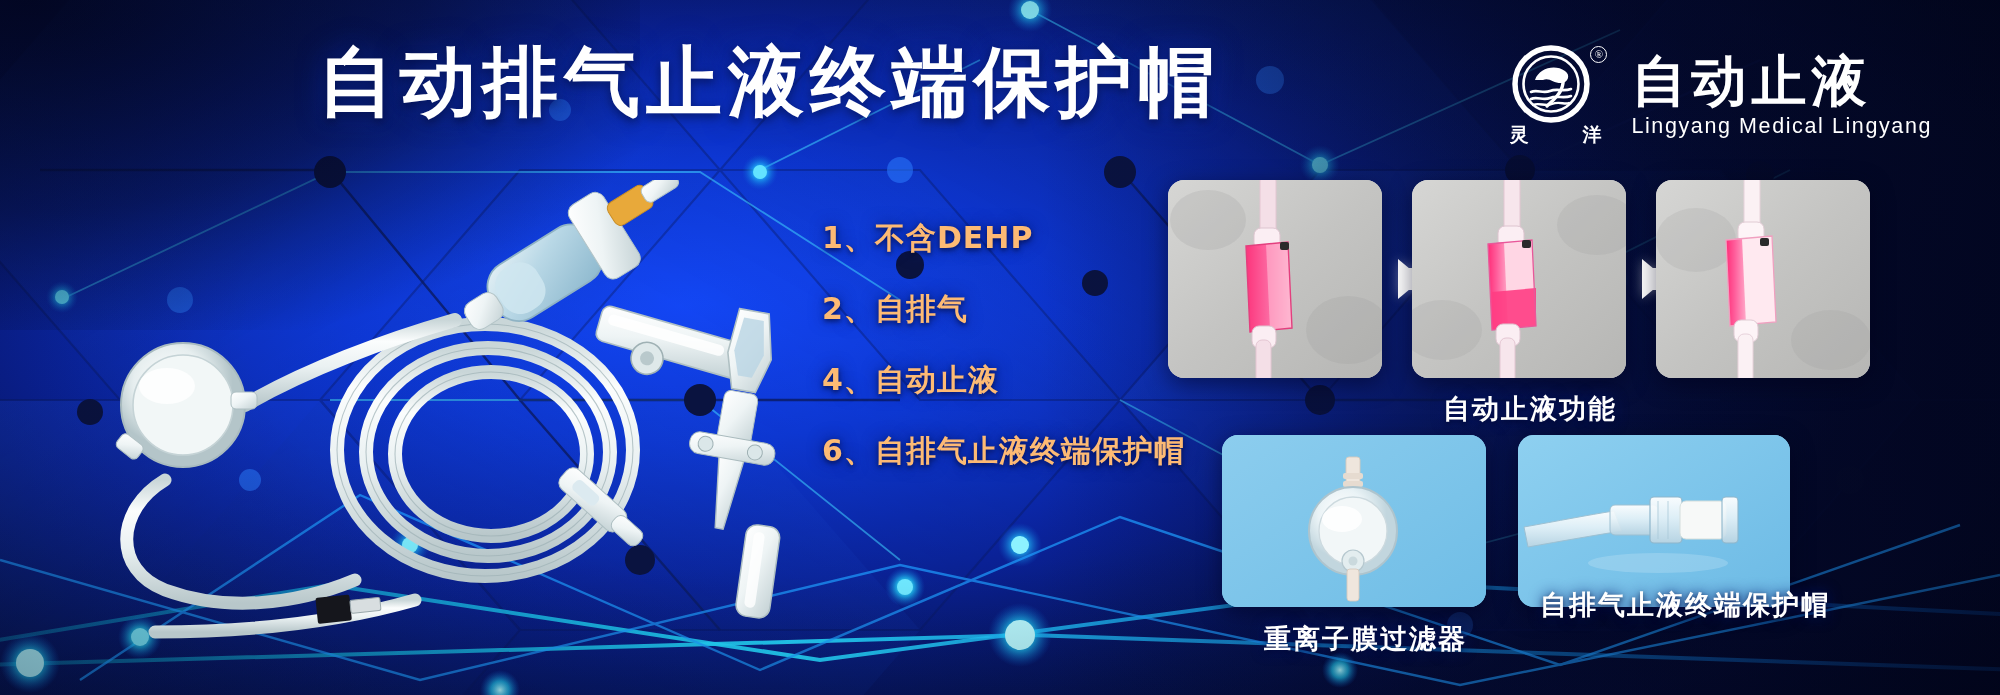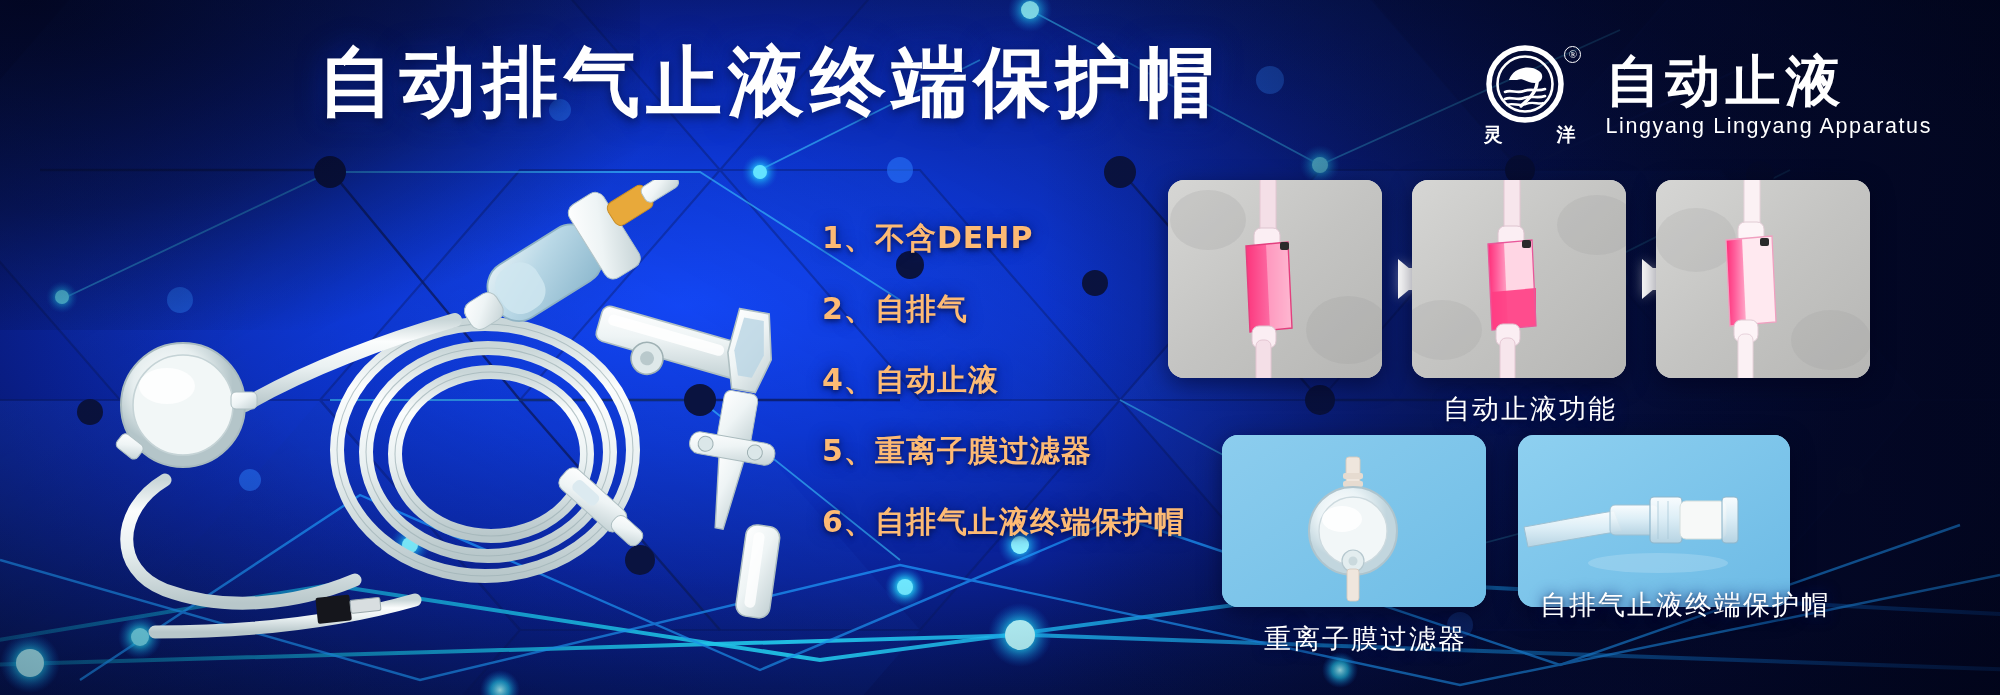--- a/index.html
+++ b/index.html
@@ -116,21 +116,21 @@
     border-left:24px solid #ffffff;
     filter:drop-shadow(0 0 6px rgba(255,255,255,.35));
   }
   .arrow .tail{
     position:absolute; right:0px; top:-11px;
     width:14px; height:22px; background:#fff;
   }
 
   .caption{
     position:absolute;
-    color:#fff; font-size:27px; font-weight:normal; letter-spacing:2px;
+    color:#fff; font-size:27px; font-weight:bold; letter-spacing:2px;
     white-space:nowrap;
     text-shadow:0 0 14px rgba(4,20,110,.95),0 2px 5px rgba(0,0,12,.6);
     font-family:"DejaVu Sans","Liberation Sans",sans-serif;
   }
 
   
   .product{ position:absolute; left:55px; top:180px; width:760px; height:470px; }
 </style>
 </head>
 <body>
@@ -294,21 +294,21 @@
         <path d="M28,61 C34,58 40,63 47,60 C54,57 60,61 64,59" fill="none" stroke="#fff" stroke-width="2.4" stroke-linecap="round"></path>
       </svg>
       <div class="reg">®</div>
       <div class="logo-cn-small">
         <span>灵</span>
         <span>洋</span>
       </div>
     </div>
     <div class="logo-text">
       <div class="logo-cn">自动止液</div>
-      <div class="logo-en">Lingyang Lingyang Apparatus</div>
+      <div class="logo-en">Lingyang Medical Lingyang</div>
     </div>
   </div>
 
   <div class="product">
     <svg width="760" height="470" viewBox="0 0 760 470">
       <defs>
         <linearGradient id="tube" x1="0" y1="0" x2="0" y2="1">
           <stop offset="0%" stop-color="#c9d6d8"></stop>
           <stop offset="25%" stop-color="#fbfdfd"></stop>
           <stop offset="55%" stop-color="#eaf1f2"></stop>
@@ -403,23 +403,20 @@
 
   <div class="features">
     <div class="feat">
       <span>1、</span><span>不含DEHP</span>
     </div>
     <div class="feat">
       <span>2、</span><span>自排气</span>
     </div>
     <div class="feat">
       <span>4、</span><span>自动止液</span>
-    </div>
-    <div class="feat">
-      <span>5、</span><span>重离子膜过滤器</span>
     </div>
     <div class="feat">
       <span>6、</span><span>自排气止液终端保护帽</span>
     </div>
   </div>
 
   <div class="panel grey" style="left:1168px; top:180px; width:214px; height:198px;">
     <svg width="214" height="198" viewBox="0 0 214 198">
       <defs>
         <linearGradient id="gbg1" x1="0" y1="0" x2="1" y2="1">

